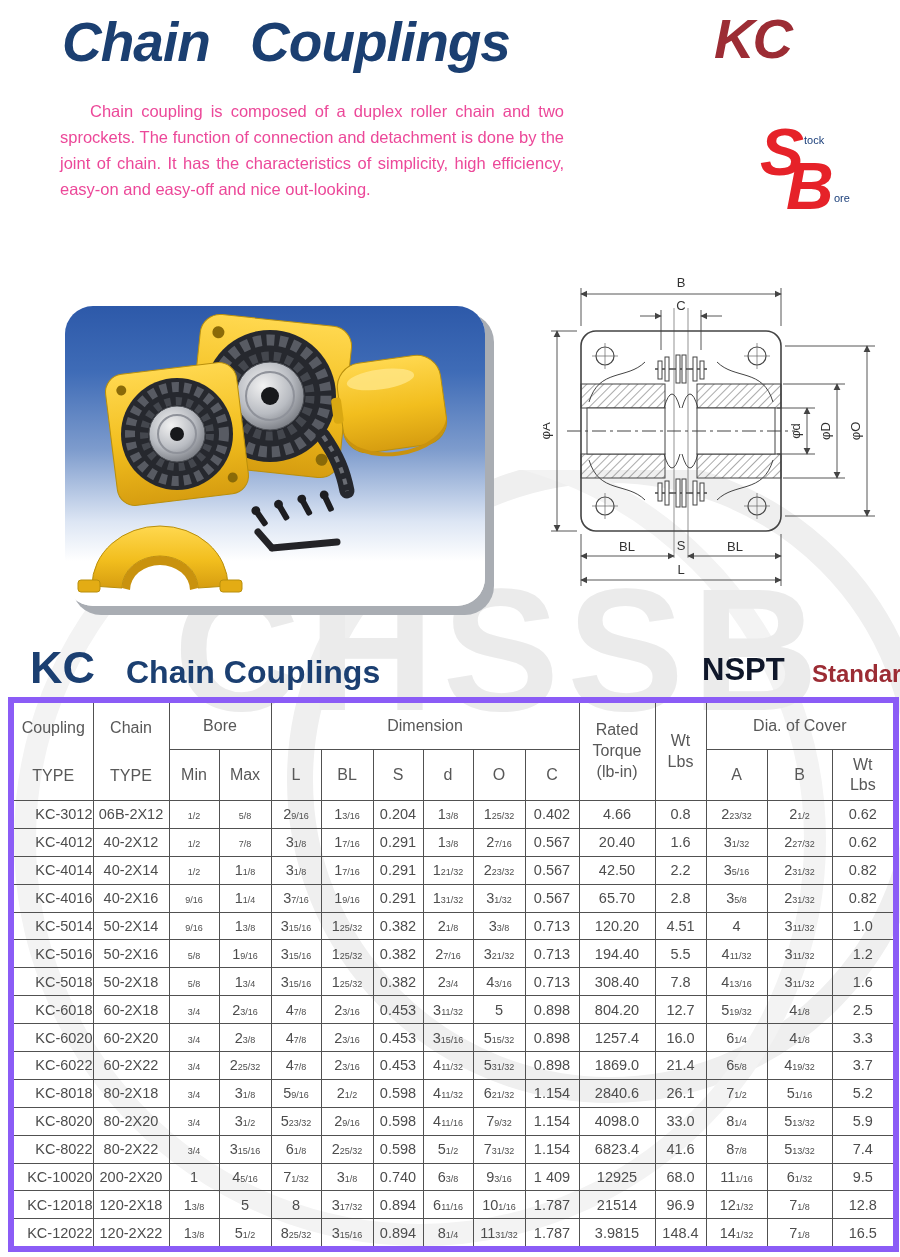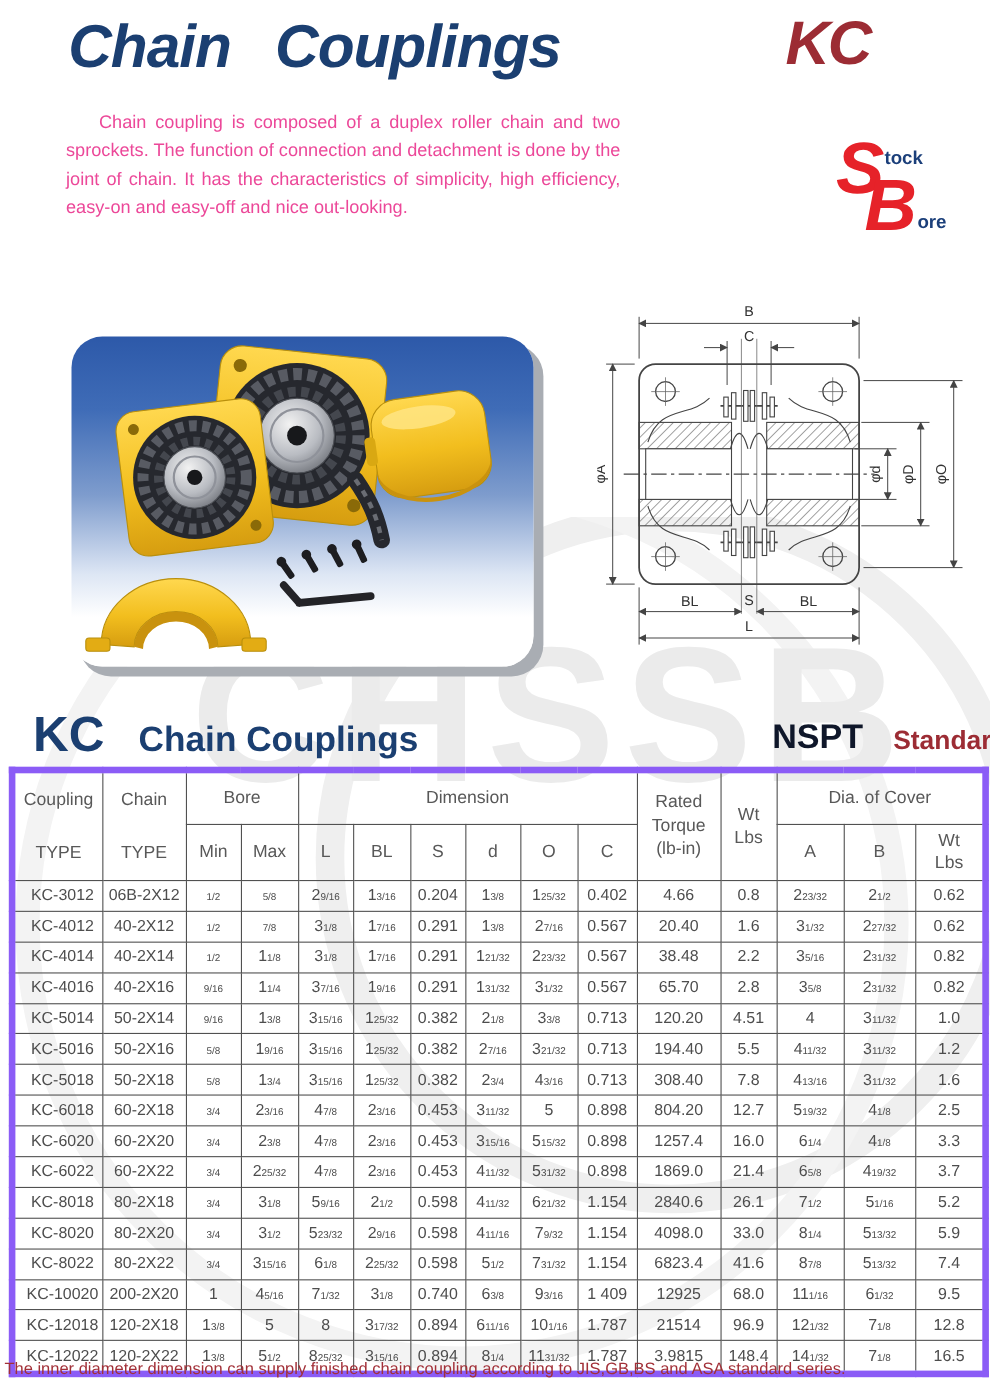--- a/index.html
+++ b/index.html
@@ -12,21 +12,21 @@
   .title{position:absolute;left:62px;top:10px;font-size:55px;font-weight:bold;font-style:italic;
          color:#1b3f71;word-spacing:26px;letter-spacing:-1px;white-space:nowrap;}
   .brand{position:absolute;left:714px;top:6px;font-size:56px;font-weight:bold;font-style:italic;
          color:#9c2c34;letter-spacing:-2px;}
   .intro{position:absolute;left:60px;top:98px;width:504px;color:#ec4899;
          font-size:16.5px;line-height:1.58;text-align:justify;}
   .intro p{margin:0;text-indent:30px;}
   
   .sb{position:absolute;left:752px;top:110px;width:150px;height:130px;}
   .sb .big{position:absolute;font-style:italic;font-weight:bold;color:#e62229;font-size:66px;line-height:0.85;}
-  .sb .small{position:absolute;font-weight:bold;color:#1b3f7a;font-size:17px;}
+  .sb .small{position:absolute;font-weight:normal;color:#1b3f7a;font-size:11px;}
   .sb .s{left:8px;top:14px;} .sb .b{left:34px;top:48px;}
   .sb .tock{left:52px;top:24px;} .sb .ore{left:82px;top:82px;}
   
   .photo{position:absolute;left:65px;top:306px;width:420px;height:300px;border-radius:28px;
          background:linear-gradient(180deg,#2d59a9 0%,#3f6cb7 22%,#7e9ccd 48%,#dde6f4 72%,#ffffff 85%);
          box-shadow:8px 8px 0 1px #a9adb3;z-index:1;}
   .photo svg{position:absolute;left:0;top:0;}
   
   .diagram{position:absolute;left:543px;top:266px;z-index:1;}
   .diagram text{font-family:"Liberation Sans",sans-serif;font-size:13px;fill:#333;}
@@ -39,21 +39,21 @@
   .nspt-std{position:absolute;left:812px;top:660px;font-size:24px;font-weight:bold;color:#9c2c34;z-index:1;}
   
   table.spec{position:absolute;left:8px;top:697px;width:885px;z-index:1;
              border-collapse:collapse;table-layout:fixed;color:#4d4d4d;background:transparent;
              border:6px solid #8b5cf6;}
   .spec th,.spec td{border:1px solid #515151;text-align:center;padding:0;background:transparent;}
   .spec thead th{font-weight:normal;color:#585858;font-size:16px;line-height:1.25;}
   .spec thead tr.r1 th{height:46px;}
   .spec thead tr.r2 th{height:50px;}
   .spec tbody td{font-size:14.5px;height:26.9px;}
-  .spec td.c-type{text-align:center;padding-left:7px;margin-top:18px;}
+  .spec td.c-type{text-align:right;padding-left:7px;margin-top:18px;}
   .fr{font-size:0.62em;letter-spacing:0;}
   .stack2{display:flex;flex-direction:column;justify-content:space-around;height:96px;}
   .mid{display:flex;flex-direction:column;justify-content:center;height:96px;line-height:1.3;}
   
   .footnote{position:absolute;left:4px;top:1236px;font-size:15px;color:#a23038;z-index:1;}
 </style>
 </head>
 <body>
 
 <div class="page">
@@ -378,21 +378,21 @@
           <td class="c-type">KC-4014</td>
           <td>40-2X14</td>
           <td><span class="fr">1/2</span></td>
           <td>1<span class="fr">1/8</span></td>
           <td>3<span class="fr">1/8</span></td>
           <td>1<span class="fr">7/16</span></td>
           <td>0.291</td>
           <td>1<span class="fr">21/32</span></td>
           <td>2<span class="fr">23/32</span></td>
           <td>0.567</td>
-          <td>38.48</td>
+          <td>42.50</td>
           <td>2.2</td>
           <td>3<span class="fr">5/16</span></td>
           <td>2<span class="fr">31/32</span></td>
           <td>0.82</td>
         </tr>
         <tr>
           <td class="c-type">KC-4016</td>
           <td>40-2X16</td>
           <td><span class="fr">9/16</span></td>
           <td>1<span class="fr">1/4</span></td>
@@ -608,14 +608,13 @@
           <td>1.787</td>
           <td>3.9815</td>
           <td>148.4</td>
           <td>14<span class="fr">1/32</span></td>
           <td>7<span class="fr">1/8</span></td>
           <td>16.5</td>
         </tr>
       </tbody>
   </table>
 
-  <div class="footnote">The inner diameter dimension can supply finished chain coupling according to JIS,GB,BS and ASA standard series.</div>
 </div>
 
 </body></html>

